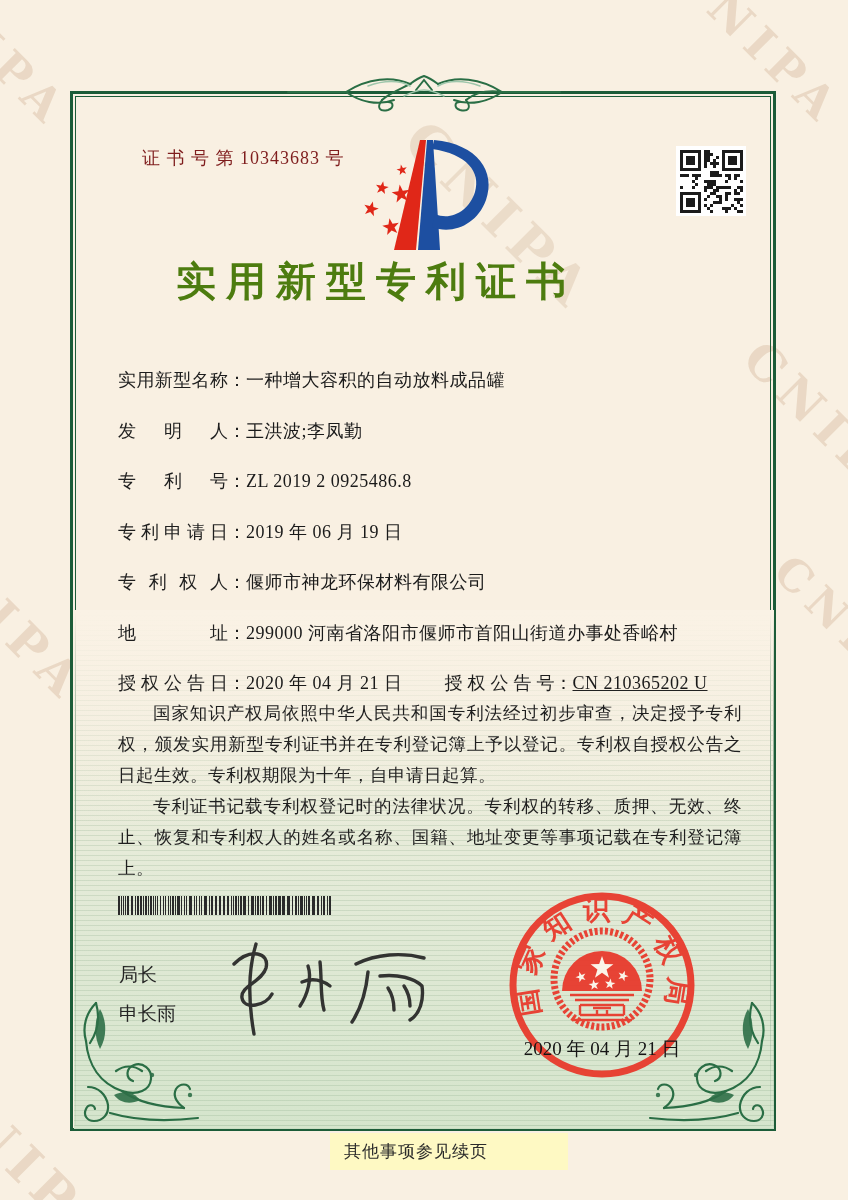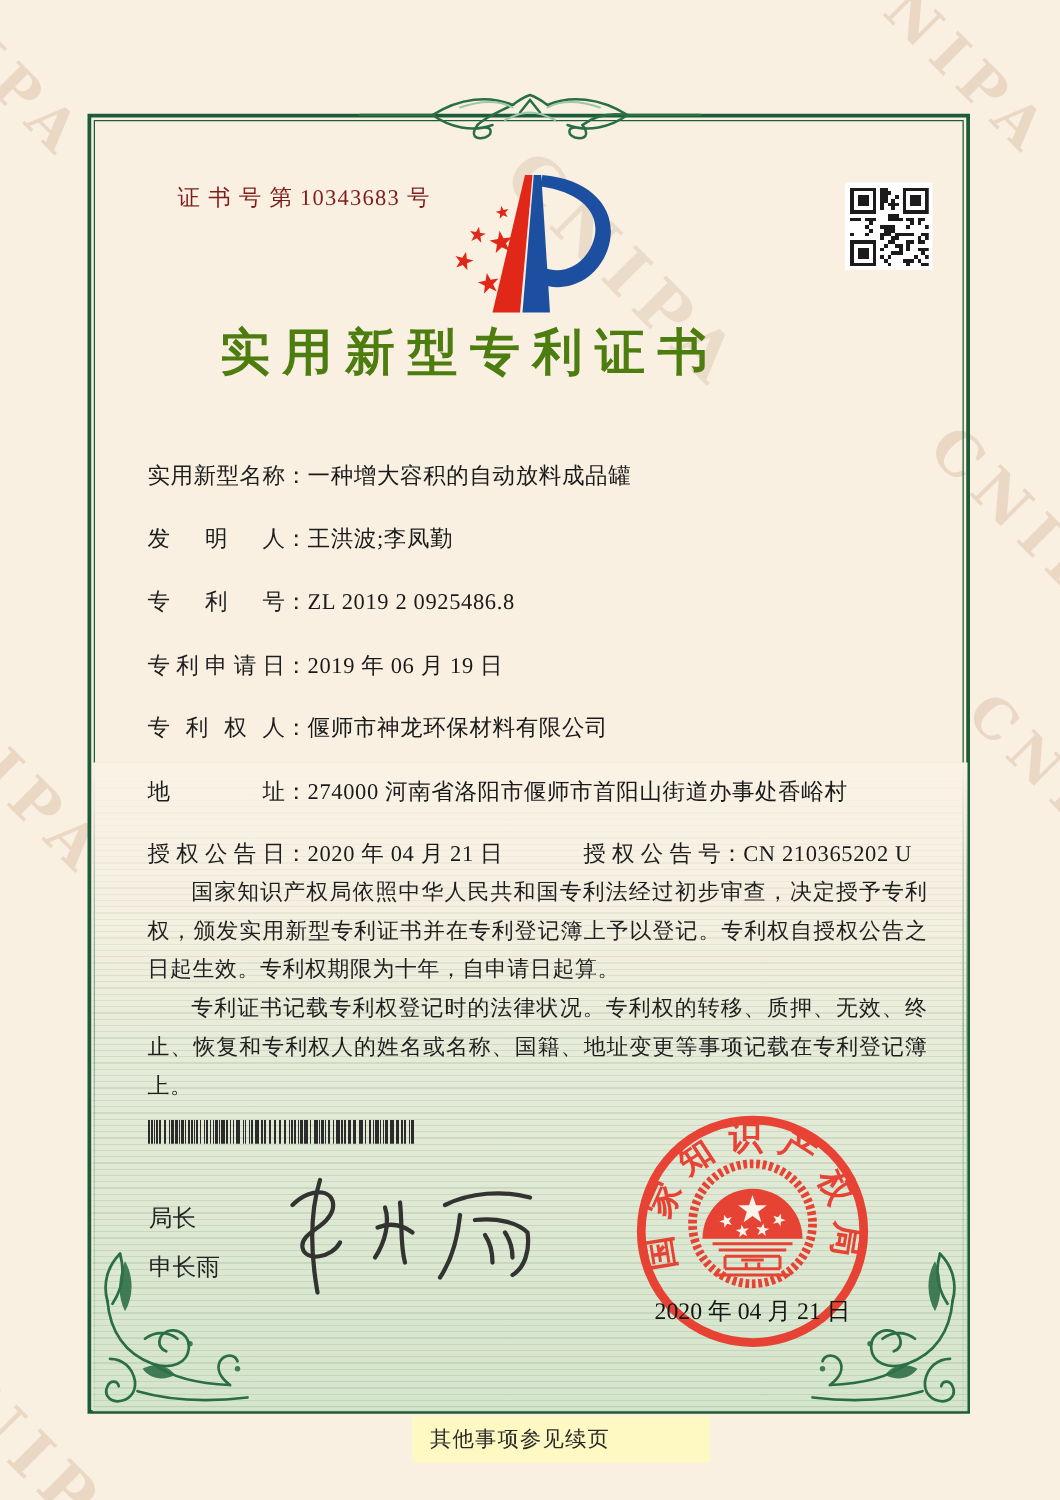--- a/index.html
+++ b/index.html
@@ -68,21 +68,21 @@
     letter-spacing:10px;color:#4d7c0f;
   }
   .fields{position:absolute;left:118px;top:368px;width:640px;}
   .frow{height:26px;margin-bottom:24.5px;font-size:18px;white-space:nowrap;}
   .flabel{
     display:inline-block;width:110px;vertical-align:top;
     text-align:justify;text-align-last:justify;color:#1e1e1e;
   }
   .fsep{display:inline-block;color:#1e1e1e;}
   .fval{color:#1a1a1a;letter-spacing:0.5px;}
-  .fgroup2{margin-left:64px;}
+  .fgroup2{margin-left:42px;text-decoration:underline;}
 
   .body-text{
     position:absolute;left:118px;top:698px;width:624px;
     font-size:17.5px;line-height:31px;text-align:justify;
     color:#1f1f1f;letter-spacing:0.5px;
   }
   .body-text p{margin:0;text-indent:2em;}
 
   .barcode{position:absolute;left:118px;top:896px;width:218px;height:19px;}
 
@@ -319,21 +319,21 @@
       <div class="frow">
         <span class="flabel">专利号</span><span class="fsep">：</span><span class="fval">ZL 2019 2 0925486.8</span>
       </div>
       <div class="frow">
         <span class="flabel">专利申请日</span><span class="fsep">：</span><span class="fval">2019 年 06 月 19 日</span>
       </div>
       <div class="frow">
         <span class="flabel">专利权人</span><span class="fsep">：</span><span class="fval">偃师市神龙环保材料有限公司</span>
       </div>
       <div class="frow">
-        <span class="flabel">地址</span><span class="fsep">：</span><span class="fval">274000 河南省洛阳市偃师市首阳山街道办事处香峪村</span>
+        <span class="flabel">地址</span><span class="fsep">：</span><span class="fval">299000 河南省洛阳市偃师市首阳山街道办事处香峪村</span>
       </div>
       <div class="frow">
         <span class="flabel">授权公告日</span><span class="fsep">：</span><span class="fval">2020 年 04 月 21 日</span><span class="fgroup2"><span class="flabel">授权公告号</span><span class="fsep">：</span><span class="fval">CN 210365202 U</span></span>
       </div>
     </div>
 
     <div class="body-text">
       <p>国家知识产权局依照中华人民共和国专利法经过初步审查，决定授予专利权，颁发实用新型专利证书并在专利登记簿上予以登记。专利权自授权公告之日起生效。专利权期限为十年，自申请日起算。</p>
       <p>专利证书记载专利权登记时的法律状况。专利权的转移、质押、无效、终止、恢复和专利权人的姓名或名称、国籍、地址变更等事项记载在专利登记簿上。</p>
     </div>

